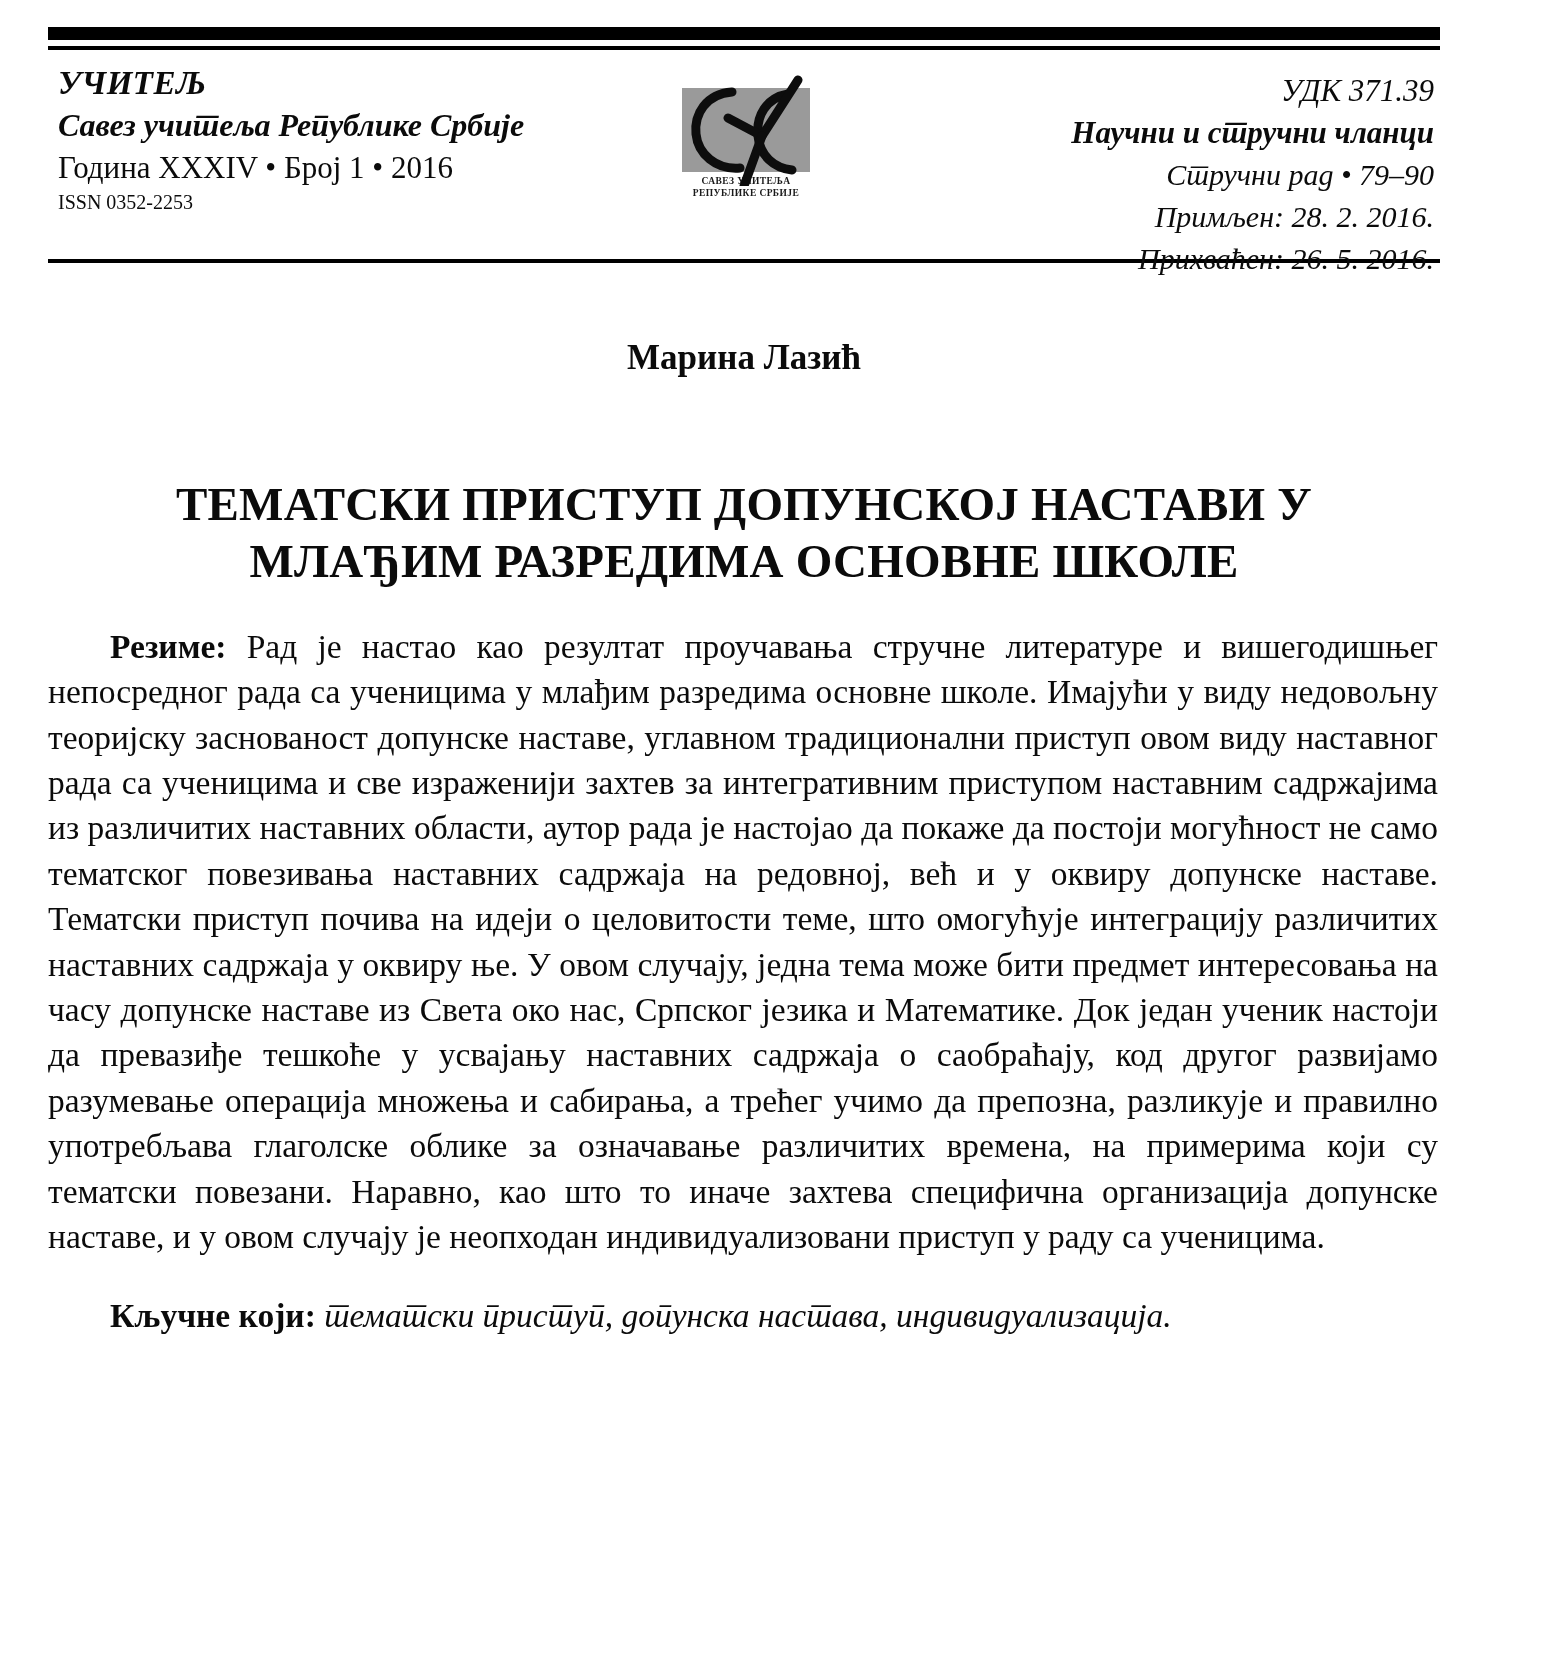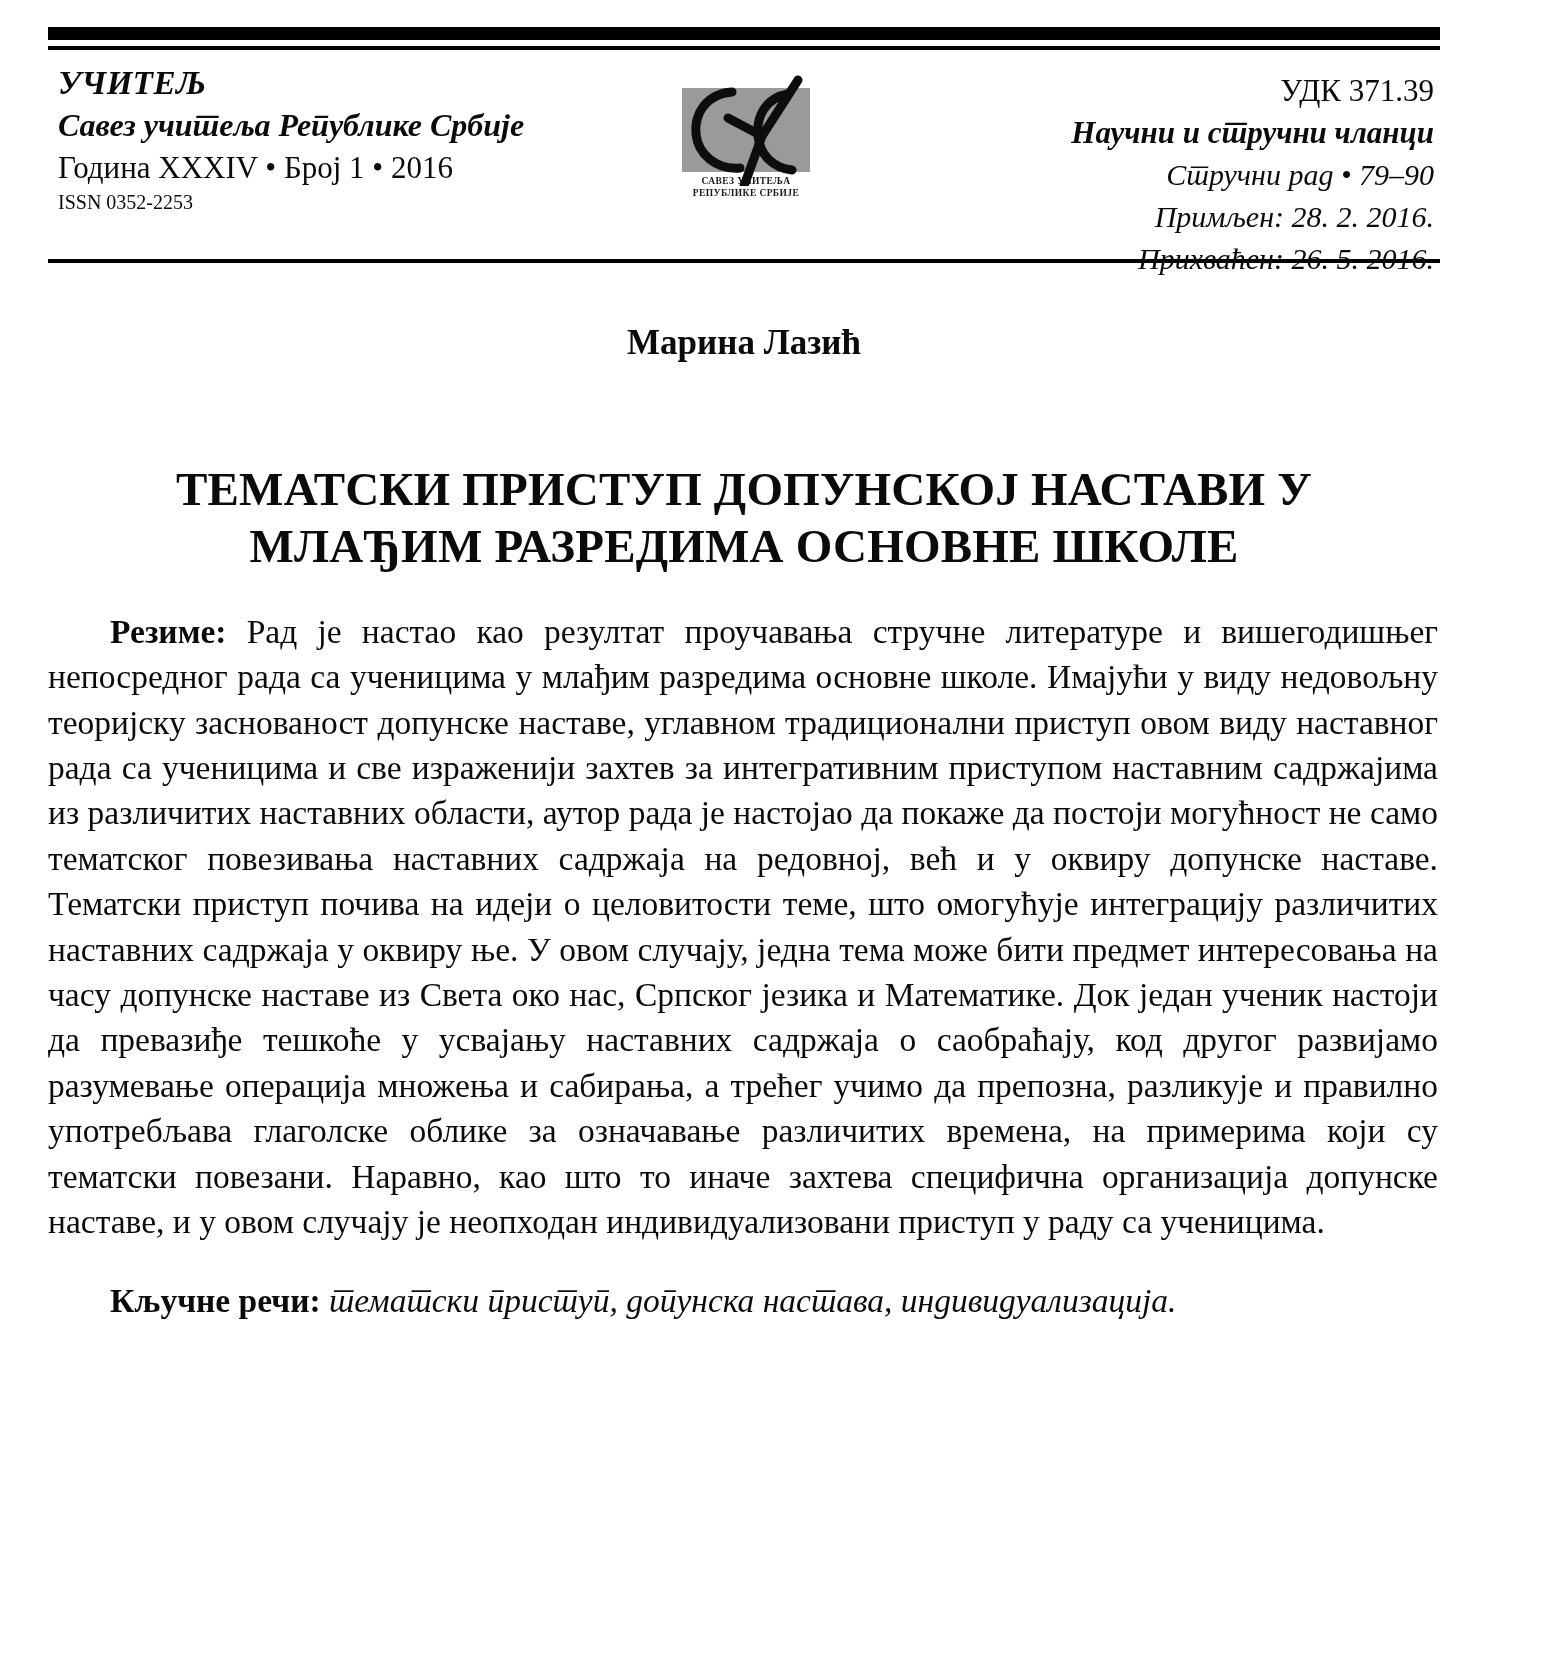--- a/index.html
+++ b/index.html
@@ -114,41 +114,42 @@
     color: #1a1a1a;
   }
 
   .header-right {
     width: 560px;
     text-align: right;
     padding-right: 6px;
     padding-top: 8px;
   }
   .udk {
+    font-style: italic;
     font-size: 31px;
     line-height: 1.22;
   }
   .section-kind {
     font-style: italic;
     font-weight: bold;
     font-size: 31px;
     line-height: 1.3;
     margin-top: 3px;
   }
   .paper-kind, .received, .accepted {
     font-style: italic;
     font-size: 30px;
     line-height: 1.33;
     margin-top: 2px;
   }
 
   
   .author-block {
     text-align: center;
-    margin-top: 58px;
+    margin-top: 73px;
   }
   .author-name {
     font-weight: bold;
     font-size: 35px;
     line-height: 1.25;
   }
   .author-affiliation {
     font-size: 34px;
     line-height: 1.3;
     margin-top: 6px;
@@ -241,18 +242,18 @@
       <span class="tline">ТЕМАТСКИ ПРИСТУП ДОПУНСКОЈ НАСТАВИ У</span>
       <span class="tline">МЛАЂИМ РАЗРЕДИМА ОСНОВНЕ ШКОЛЕ</span>
     </h1>
 
     <p class="abstract">
       <span class="lead">Резиме: </span>
       <span>Рад је настао као резултат проучавања стручне литературе и вишегодишњег непосредног рада са ученицима у млађим разредима основне школе. Имајући у виду недовољну теоријску заснованост допунске наставе, углавном традиционални приступ овом виду наставног рада са ученицима и све израженији захтев за интегративним приступом наставним садржајима из различитих наставних области, аутор рада је настојао да покаже да постоји могућност не само тематског повезивања наставних садржаја на редовној, већ и у оквиру допунске наставе. Тематски приступ почива на идеји о целовитости теме, што омогућује интеграцију различитих наставних садржаја у оквиру ње. У овом случају, једна тема може бити предмет интересовања на часу допунске наставе из Света око нас, Српског језика и Математике. Док један ученик настоји да превазиђе тешкоће у усвајању наставних садржаја о саобраћају, код другог развијамо разумевање операција множења и сабирања, а трећег учимо да препозна, разликује и правилно употребљава глаголске облике за означавање различитих времена, на примерима који су тематски повезани. Наравно, као што то иначе захтева специфична организација допунске наставе, и у овом случају је неопходан индивидуализовани приступ у раду са ученицима.</span>
     </p>
 
     <p class="keywords">
-      <span class="lead">Кључне речи: </span>
+      <span class="lead">Кључне који: </span>
       <span class="terms">тематски приступ, допунска настава, индивидуализација.</span>
     </p>
 
   </div>
 </div>
 
 </body></html>

